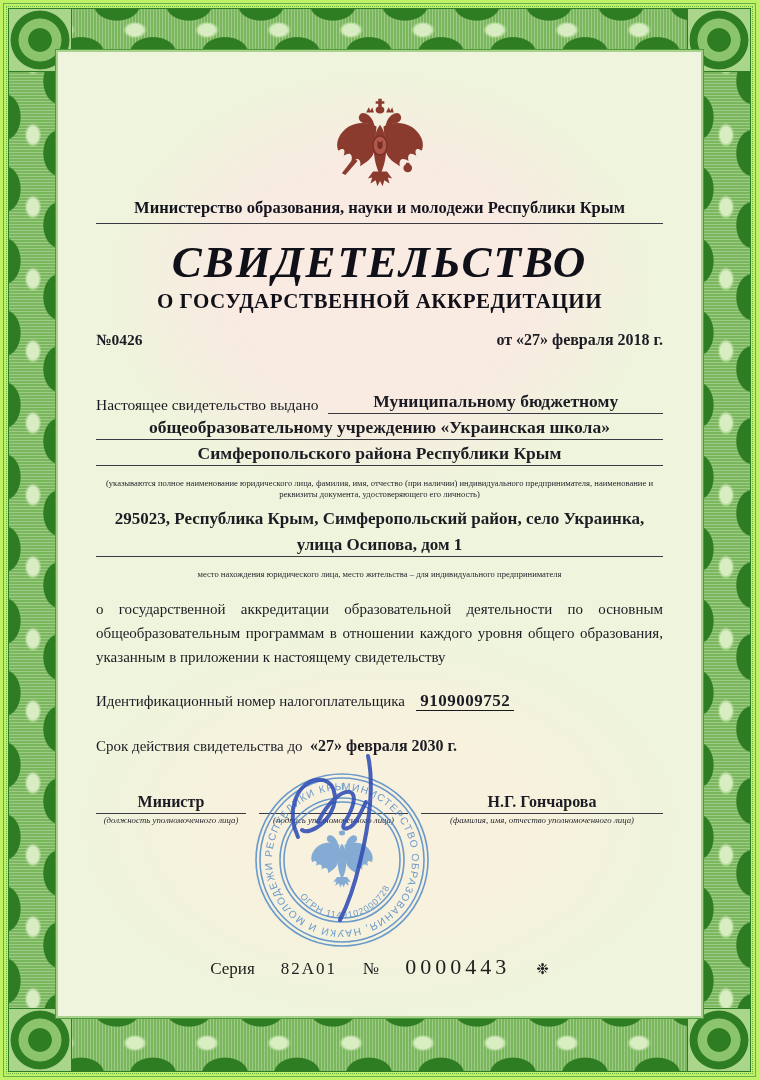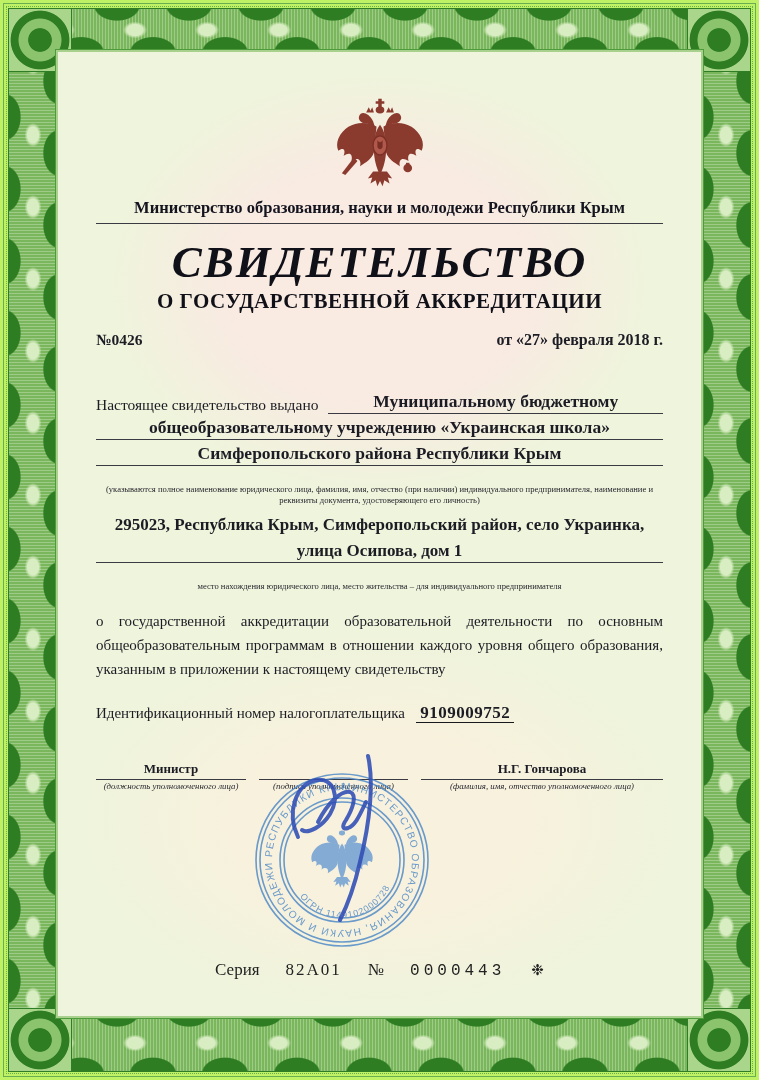--- a/index.html
+++ b/index.html
@@ -48,34 +48,34 @@
   .title{margin-top:12px;font-size:45px;font-weight:bold;letter-spacing:2px;text-align:center;color:#101018;font-style:italic;}
   .subtitle{margin-top:1px;font-size:21px;font-weight:bold;letter-spacing:.5px;text-align:center;color:#101018;}
   .numrow{margin-top:17px;display:flex;justify-content:space-between;align-items:baseline;}
   .cert-no{font-weight:bold;font-size:15.5px;}
   .cert-date{font-weight:bold;font-size:16px;}
   .issuedrow{margin-top:42px;display:flex;align-items:flex-end;}
   .issued-label{font-size:15.5px;white-space:nowrap;padding-right:10px;}
   .fill-line{flex:1;border-bottom:1.3px solid #3a3a42;text-align:center;}
   .recip{font-weight:bold;font-size:17.5px;line-height:1.25;}
   .uline{border-bottom:1.3px solid #3a3a42;text-align:center;margin-top:3px;}
-  .fineprint{font-size:8.6px;line-height:1.35;text-align:center;color:#26262e;margin-top:18px;}
+  .fineprint{font-size:8.6px;line-height:1.35;text-align:center;color:#26262e;margin-top:12px;}
   .addr{font-weight:bold;font-size:17px;line-height:1.3;text-align:center;margin-top:7px;}
   .para{margin-top:16px;font-size:15px;line-height:1.62;text-align:justify;}
   .lblline{margin-top:15px;font-size:15px;line-height:1.55;}
   .val{font-weight:bold;font-size:17px;border-bottom:1.6px solid #18181f;padding:0 4px;letter-spacing:.5px;}
   .inline-bold{font-weight:bold;font-size:16px;}
   .signrow{margin-top:34px;display:flex;gap:13px;}
   .signcol{display:flex;flex-direction:column;justify-content:flex-end;}
-  .signcol .name{font-weight:bold;font-size:13px;text-align:center;}
+  .signcol .name{font-weight:bold;font-size:16px;text-align:center;}
   .signcol .sline{border-bottom:1.2px solid #3a3a42;margin-top:2px;}
   .signcap{font-size:8.8px;font-style:italic;text-align:center;color:#26262e;margin-top:1px;}
   .col-pos{width:150px;} .col-sig{flex:1;} .col-name{width:242px;}
   .seriesrow{margin-top:auto;margin-bottom:22px;display:flex;justify-content:center;align-items:baseline;gap:26px;font-size:17px;color:#222;}
-  .series-num{font-family:Liberation Mono, monospace;font-size:16px;letter-spacing:4px;}
+  .series-num{font-family:Liberation Serif, serif;font-size:22px;letter-spacing:4px;}
   .series-code{letter-spacing:2px;font-size:17px;}
   .series-mark{font-size:15px;}
   .seal{position:absolute;left:250px;top:768px;z-index:5;opacity:.82;}
   .signature-ink{position:absolute;left:268px;top:742px;z-index:6;}
 </style>
 </head>
 <body>
 
 <div class="page">
   <div class="edge1"></div>
@@ -138,20 +138,24 @@
       <div class="fineprint">место нахождения юридического лица, место жительства – для индивидуального предпринимателя</div>
 
       <div class="para">о государственной аккредитации образовательной деятельности по основным общеобразовательным программам в отношении каждого уровня общего образования, указанным в приложении к настоящему свидетельству</div>
 
 
       <div class="lblline" style="margin-top:19px;">
         <span>Идентификационный номер налогоплательщика</span>&nbsp;&nbsp;
         <span class="val">9109009752</span>
       </div>
 
+      <div class="lblline" style="margin-top:19px;">
+        <span>Срок действия свидетельства до</span>&nbsp;
+        <span class="inline-bold">«27» февраля 2030 г.</span>
+      </div>
 
 
       <div class="signrow">
         <div class="signcol col-pos">
           <div class="name">Министр</div>
           <div class="sline"></div>
           <div class="signcap">(должность уполномоченного лица)</div>
         </div>
         <div class="signcol col-sig">
           <div class="sline"></div>

